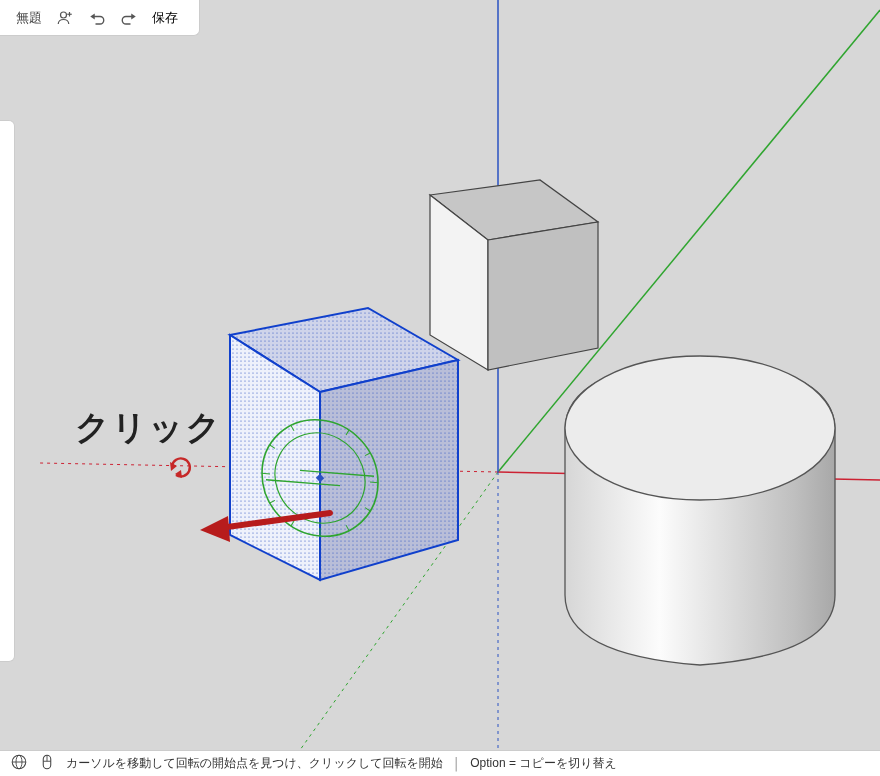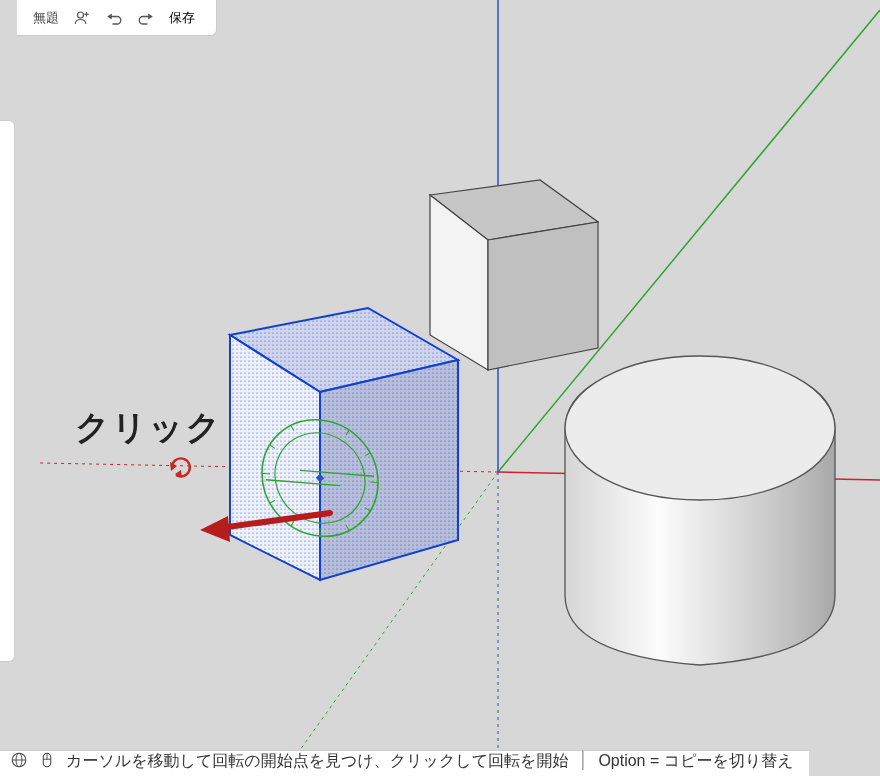--- a/index.html
+++ b/index.html
@@ -1,27 +1,27 @@
 <!DOCTYPE html>
 <html><head>
 <meta charset="utf-8">
 <style>
   html,body{margin:0;padding:0;width:880px;height:776px;overflow:hidden;font-family:"Hiragino Sans","Helvetica Neue",Arial,sans-serif;background:#d7d7d7;}
   
-  .topbar{position:absolute;left:17px;top:0;height:36px;width:200px;background:#fff;border:1px solid #ccc;border-top:none;border-left:none;border-radius:0 0 6px 0;display:flex;align-items:center;gap:6px;padding:0 12px;font-size:13px;color:#333;box-sizing:border-box;}
+  .topbar{position:absolute;left:0;top:0;height:36px;width:200px;background:#fff;border:1px solid #ccc;border-top:none;border-left:none;border-radius:0 0 6px 0;display:flex;align-items:center;gap:6px;padding:0 12px;font-size:13px;color:#333;box-sizing:border-box;}
   .topbar .tb-item{display:flex;align-items:center;justify-content:center;height:100%;padding:0 4px;cursor:pointer;}
   .topbar .tb-text{color:#444;}
   .topbar .save{color:#000000;font-weight:500;}
   .ico{width:18px;height:18px;display:inline-block;}
   
   .leftstrip{position:absolute;left:0;top:120px;width:14px;height:540px;background:#fff;border:1px solid #ccc;border-left:none;border-radius:0 6px 6px 0;}
   
   .viewport{position:absolute;left:0;top:0;width:880px;height:750px;}
   
-  .statusbar{position:absolute;left:0;bottom:0;width:809px;height:26px;background:#fff;border-top:1px solid #ccc;display:flex;gap:10px;padding:0 10px;font-size:16px;color:#333;box-sizing:border-box;}
+  .statusbar{position:absolute;left:0;bottom:0;width:880px;height:26px;background:#fff;border-top:1px solid #ccc;display:flex;align-items:center;gap:10px;padding:0 10px;font-size:12px;color:#333;box-sizing:border-box;}
   .statusbar .sep{color:#888;}
   
   .annot{position:absolute;font-weight:700;font-family:"Hiragino Sans",sans-serif;color:#222;font-size:34px;letter-spacing:2px;}
 </style>
 </head>
 <body>
 
 <div class="viewport">
 <svg width="880" height="750" viewBox="0 0 880 750">
 

